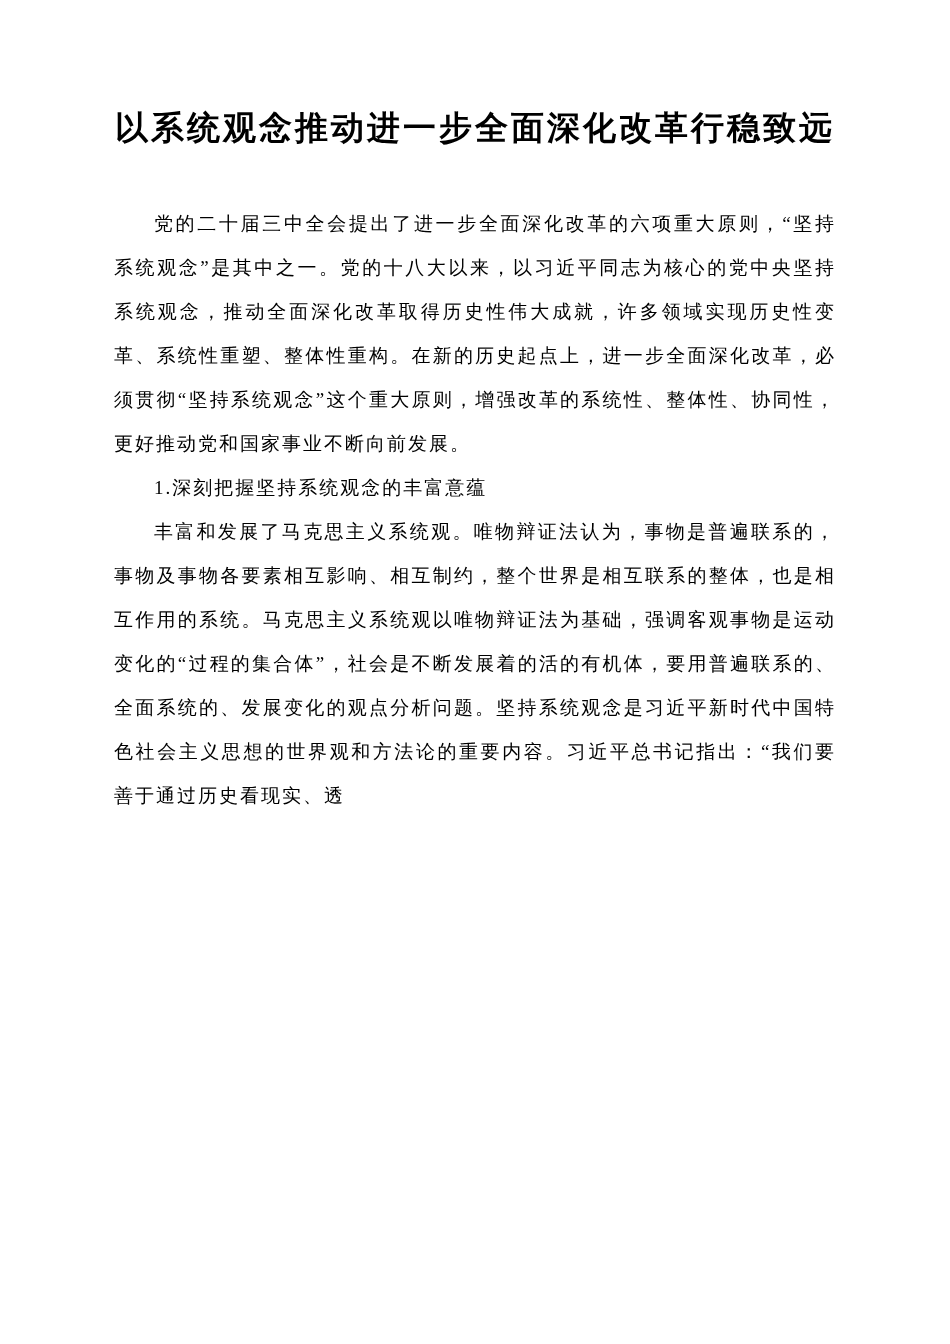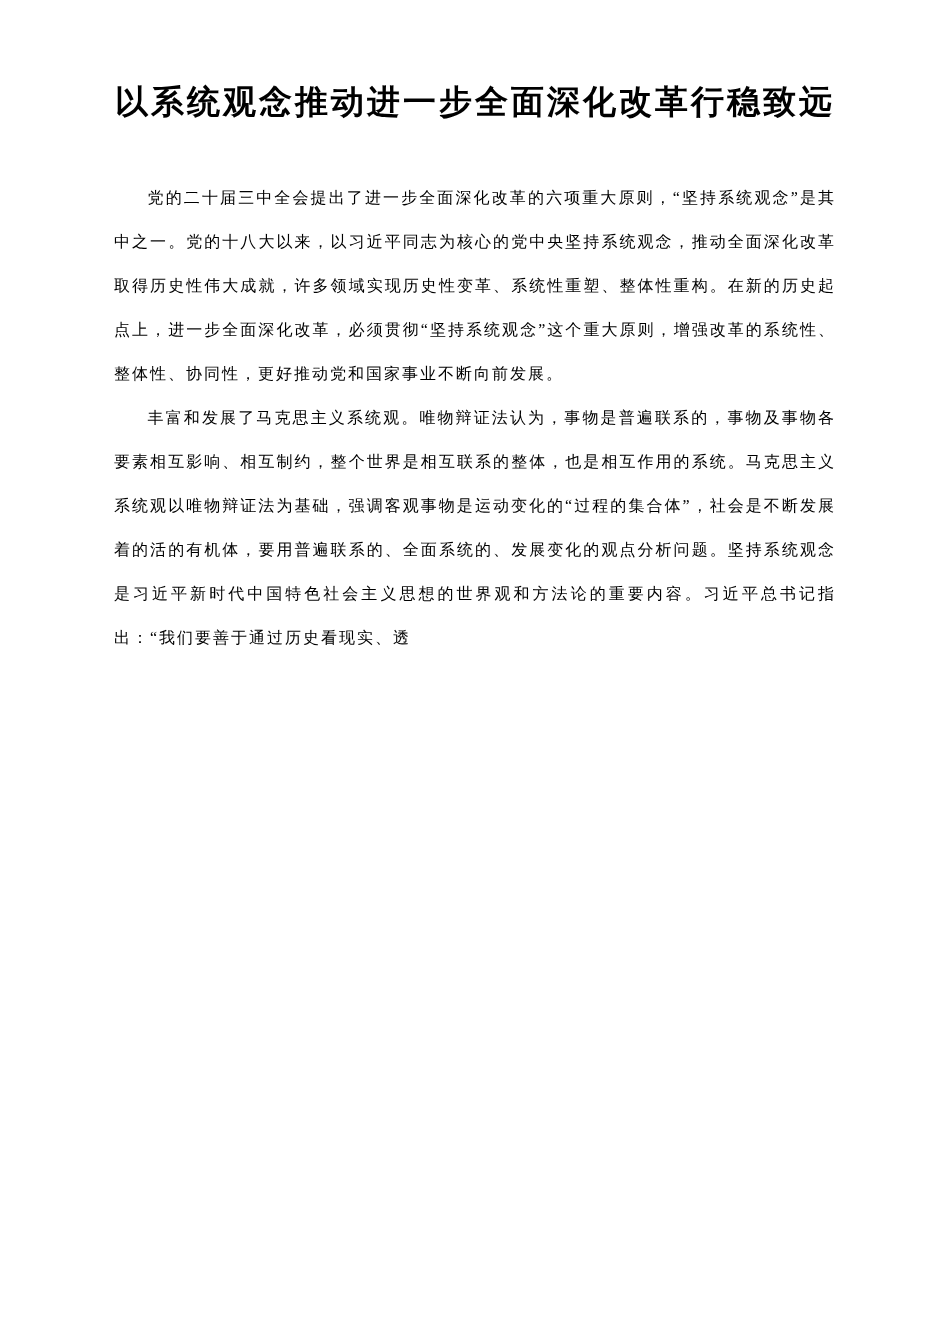--- a/index.html
+++ b/index.html
@@ -11,43 +11,44 @@
     width: 950px;
     height: 1344px;
     overflow: hidden;
     font-family: "Liberation Serif", "DejaVu Serif", serif;
     color: #000000;
   }
   .page {
     box-sizing: border-box;
     width: 950px;
     height: 1076px;
-    padding: 78px 114px 0 114px;
+    padding: 104px 114px 0 114px;
     background: #ffffff;
   }
   .doc-title {
     font-size: 33px;
     font-weight: bold;
     text-align: center;
     letter-spacing: 3px;
     line-height: 48px;
     margin: 0 0 50px 0;
   }
   .doc-body p {
     margin: 0;
-    font-size: 16px;
+    font-size: 19px;
     line-height: 44px;
     letter-spacing: 2px;
     text-align: justify;
     text-indent: 2.1em;
   }
 </style>
 </head>
 <body>
 
 <div class="page">
   <h1 class="doc-title">以系统观念推动进一步全面深化改革行稳致远</h1>
 
   <div class="doc-body">
     <p>党的二十届三中全会提出了进一步全面深化改革的六项重大原则，“坚持系统观念”是其中之一。党的十八大以来，以习近平同志为核心的党中央坚持系统观念，推动全面深化改革取得历史性伟大成就，许多领域实现历史性变革、系统性重塑、整体性重构。在新的历史起点上，进一步全面深化改革，必须贯彻“坚持系统观念”这个重大原则，增强改革的系统性、整体性、协同性，更好推动党和国家事业不断向前发展。</p>
+    <p>1.深刻把握坚持系统观念的丰富意蕴</p>
     <p>丰富和发展了马克思主义系统观。唯物辩证法认为，事物是普遍联系的，事物及事物各要素相互影响、相互制约，整个世界是相互联系的整体，也是相互作用的系统。马克思主义系统观以唯物辩证法为基础，强调客观事物是运动变化的“过程的集合体”，社会是不断发展着的活的有机体，要用普遍联系的、全面系统的、发展变化的观点分析问题。坚持系统观念是习近平新时代中国特色社会主义思想的世界观和方法论的重要内容。习近平总书记指出：“我们要善于通过历史看现实、透</p>
   </div>
 </div>
 
 </body></html>

